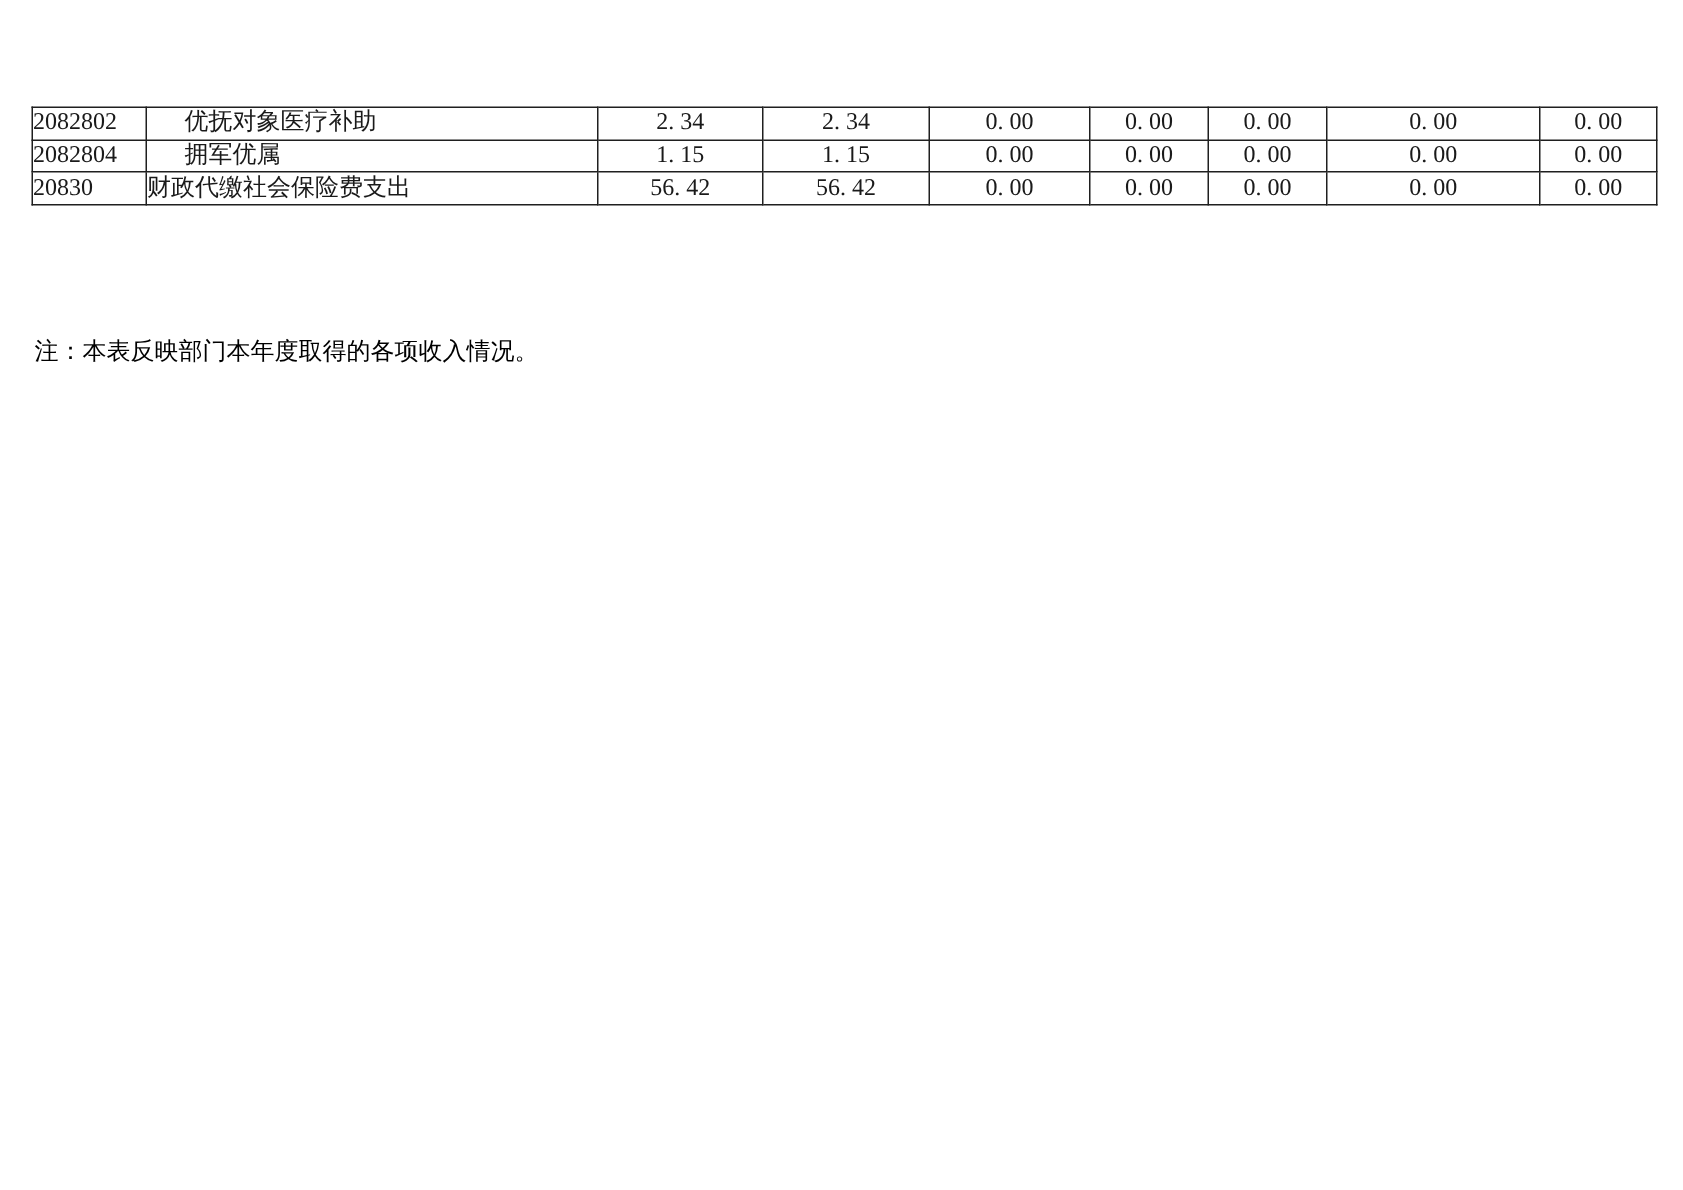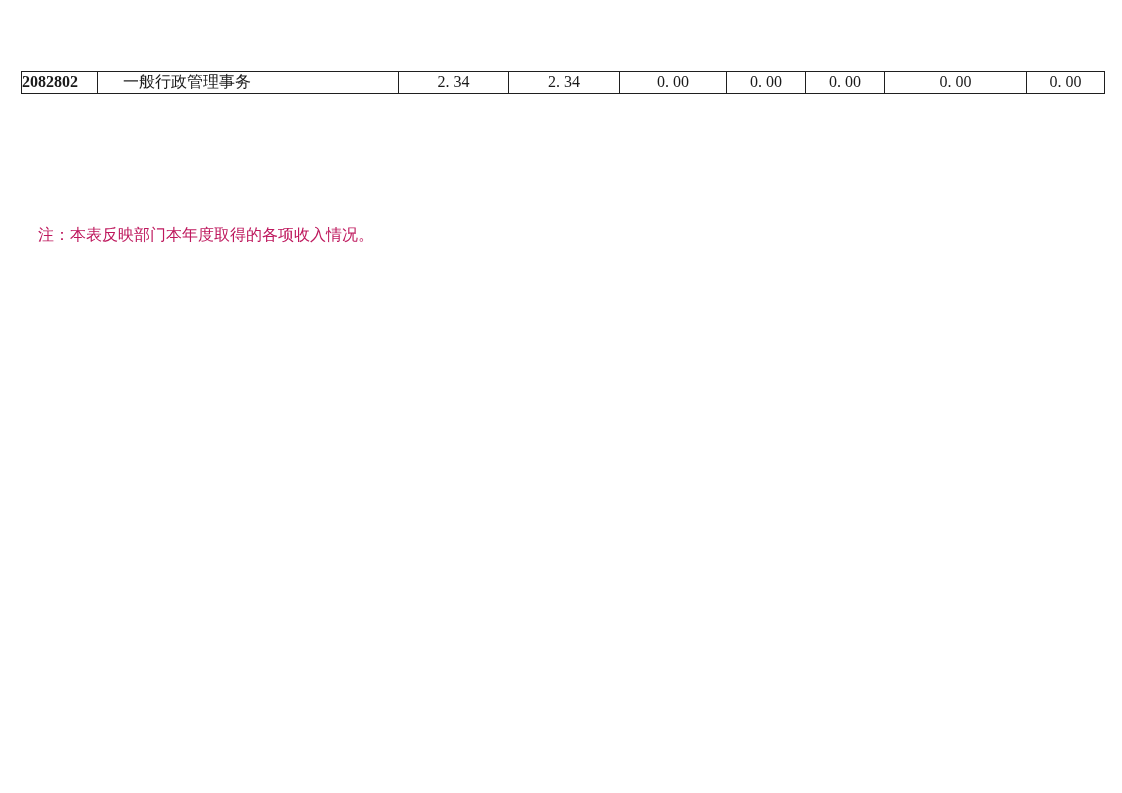--- a/index.html
+++ b/index.html
@@ -31,31 +31,31 @@
   table.budget td {
     border: 1px solid #1f1f1f;
     height: 20.7px;
     font-size: 16px;
     line-height: 20px;
     padding: 0;
     white-space: nowrap;
     overflow: hidden;
     vertical-align: middle;
   }
-  td.code { padding-left: 4px; text-align: left; font-weight: bold; }
+  td.code { padding-left: 4px; text-align: left; }
   td.name { padding-left: 8px; text-align: left; }
   td.name.indent-1 { padding-left: 25px; }
   td.num  { padding-right: 11px; text-align: center; }
   .note {
     position: absolute;
-    left: 38px;
+    left: 23px;
     top: 226px;
     font-size: 16px;
     line-height: 18px;
-    color: #be185d;
+    color: #000000;
   }
 </style>
 </head>
 <body>
 
 <div class="sheet">
 
   <table class="budget">
     <colgroup>
       <col style="width:76px">
@@ -64,23 +64,45 @@
       <col style="width:111px">
       <col style="width:107px">
       <col style="width:79px">
       <col style="width:79px">
       <col style="width:142px">
       <col style="width:78px">
     </colgroup>
     <tbody>
       <tr>
         <td class="code">2082802</td>
-        <td class="name indent-1">一般行政管理事务</td>
+        <td class="name indent-1">优抚对象医疗补助</td>
         <td class="num">2. 34</td>
         <td class="num">2. 34</td>
+        <td class="num">0. 00</td>
+        <td class="num">0. 00</td>
+        <td class="num">0. 00</td>
+        <td class="num">0. 00</td>
+        <td class="num">0. 00</td>
+      </tr>
+      <tr>
+        <td class="code">2082804</td>
+        <td class="name indent-1">拥军优属</td>
+        <td class="num">1. 15</td>
+        <td class="num">1. 15</td>
+        <td class="num">0. 00</td>
+        <td class="num">0. 00</td>
+        <td class="num">0. 00</td>
+        <td class="num">0. 00</td>
+        <td class="num">0. 00</td>
+      </tr>
+      <tr>
+        <td class="code">20830</td>
+        <td class="name">财政代缴社会保险费支出</td>
+        <td class="num">56. 42</td>
+        <td class="num">56. 42</td>
         <td class="num">0. 00</td>
         <td class="num">0. 00</td>
         <td class="num">0. 00</td>
         <td class="num">0. 00</td>
         <td class="num">0. 00</td>
       </tr>
     </tbody>
   </table>
 
   <div class="note">注：本表反映部门本年度取得的各项收入情况。</div>

